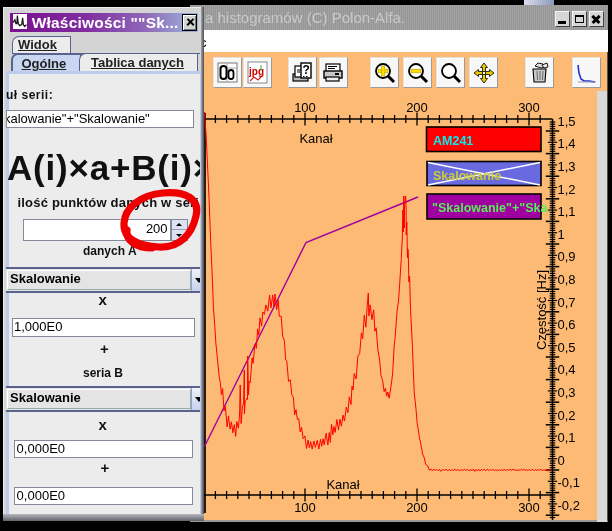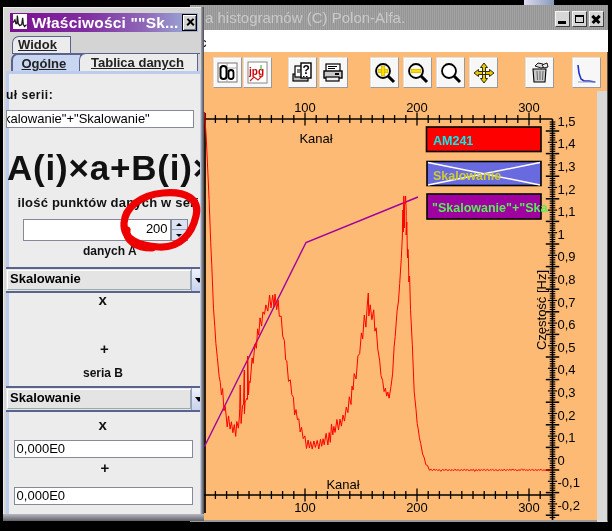--- a/index.html
+++ b/index.html
@@ -475,20 +475,21 @@
         <div style="position:absolute;left:4px;top:3px;width:0;height:0;border-left:3px solid transparent;border-right:3px solid transparent;border-bottom:3px solid #000"></div>
         </div>
       <div style="position:absolute;left:4px;top:14px;width:0;height:0;border-left:3px solid transparent;border-right:3px solid transparent;border-top:3px solid #000"></div>
     </div>
     <div class="lbl" style="left:77px;top:172.5px;">danych A</div>
     <div class="combo" style="top:195.5px;">
         <div class="ct">Skalowanie</div>
         <div class="ca"></div>
       </div>
     <div class="lbl" style="left:92.5px;top:219.5px;font-size:15px;">x</div>
+    <div class="fld" style="left:6px;top:246.8px;width:182.9px;height:18.8px;line-height:16.5px;padding-left:1px;">1,000E0</div>
     <div class="lbl" style="left:94px;top:269.2px;font-size:15px;">+</div>
     <div class="lbl" style="left:77px;top:294.5px;">seria B</div>
     <div class="combo" style="top:315px;height:25.5px;">
         <div class="ct">Skalowanie</div>
         <div class="ca"></div>
       </div>
     <div class="lbl" style="left:92.5px;top:345px;font-size:15px;">x</div>
     <div class="fld" style="left:7.6px;top:368.9px;width:179.8px;height:18px;line-height:15.5px;padding-left:2px;">0,000E0</div>
     <div class="lbl" style="left:94.5px;top:388px;font-size:15px;">+</div>
     <div class="fld" style="left:7.6px;top:415.6px;width:179.8px;height:18px;line-height:15.5px;padding-left:2px;">0,000E0</div>

